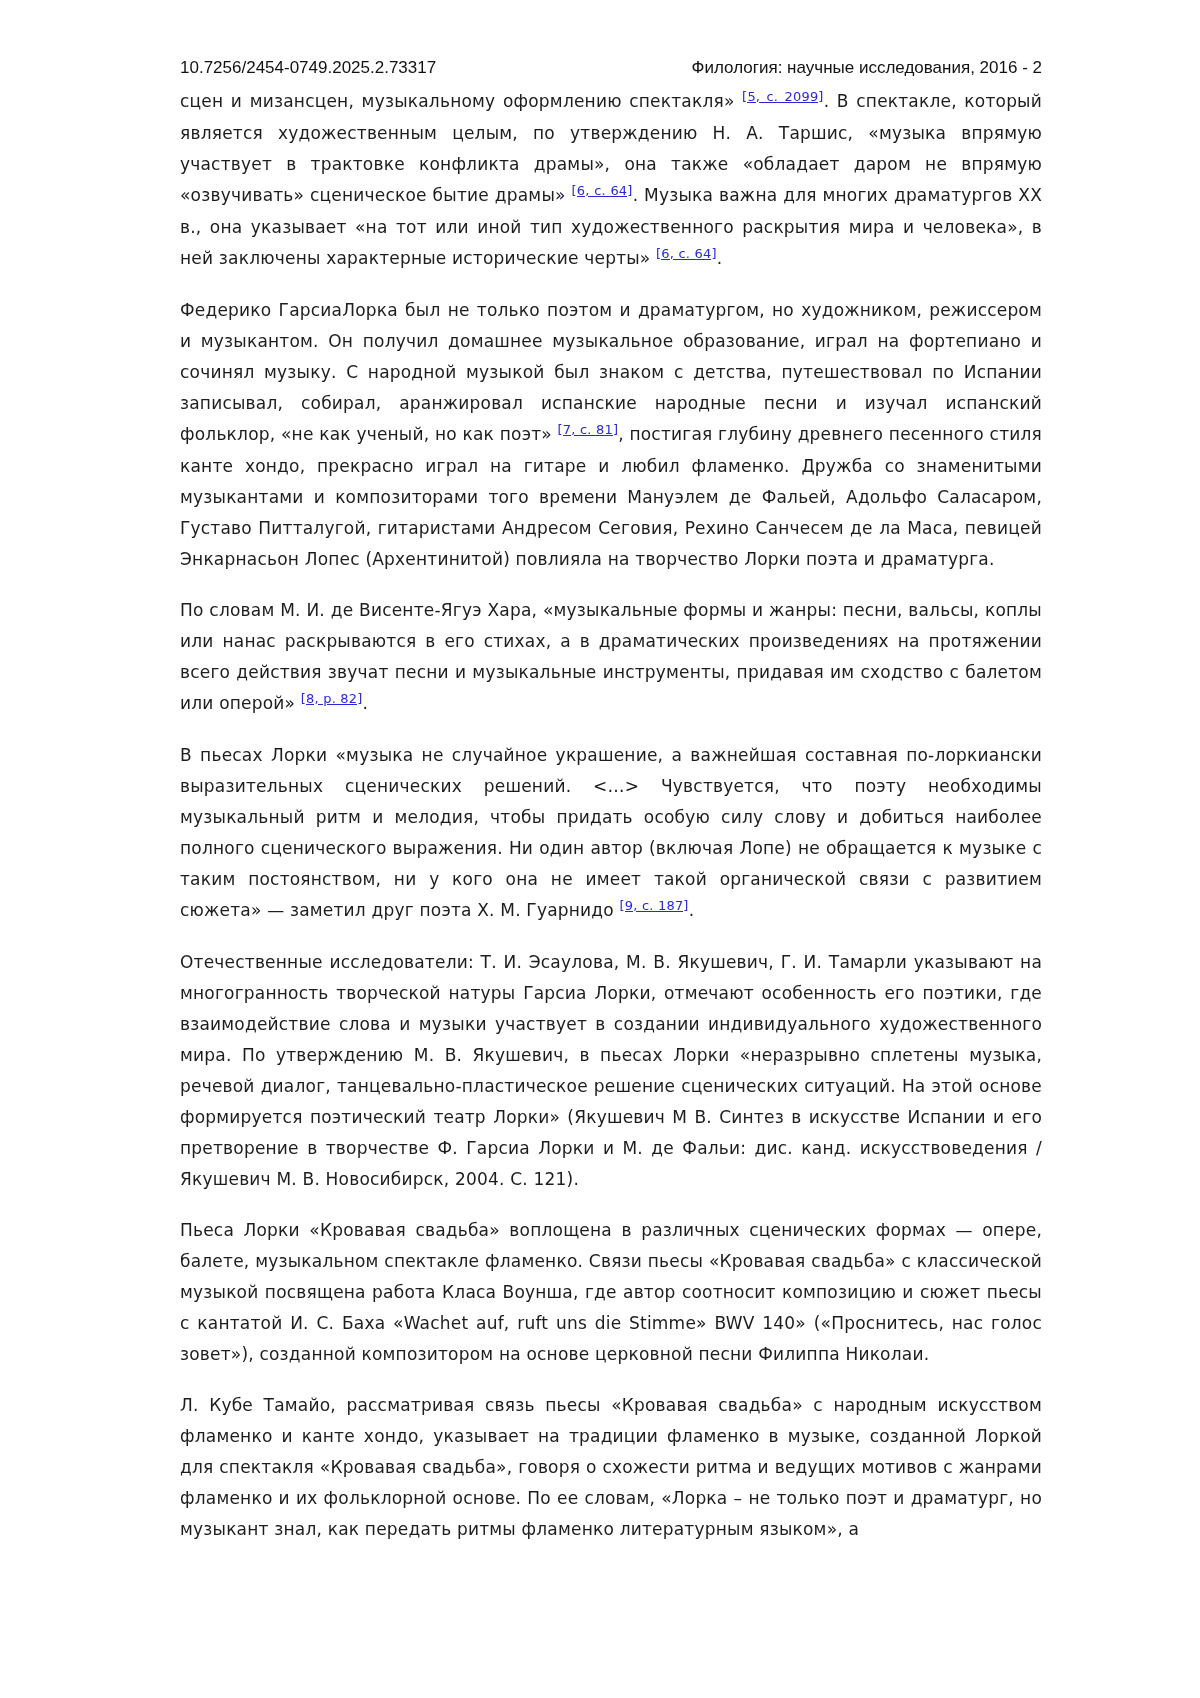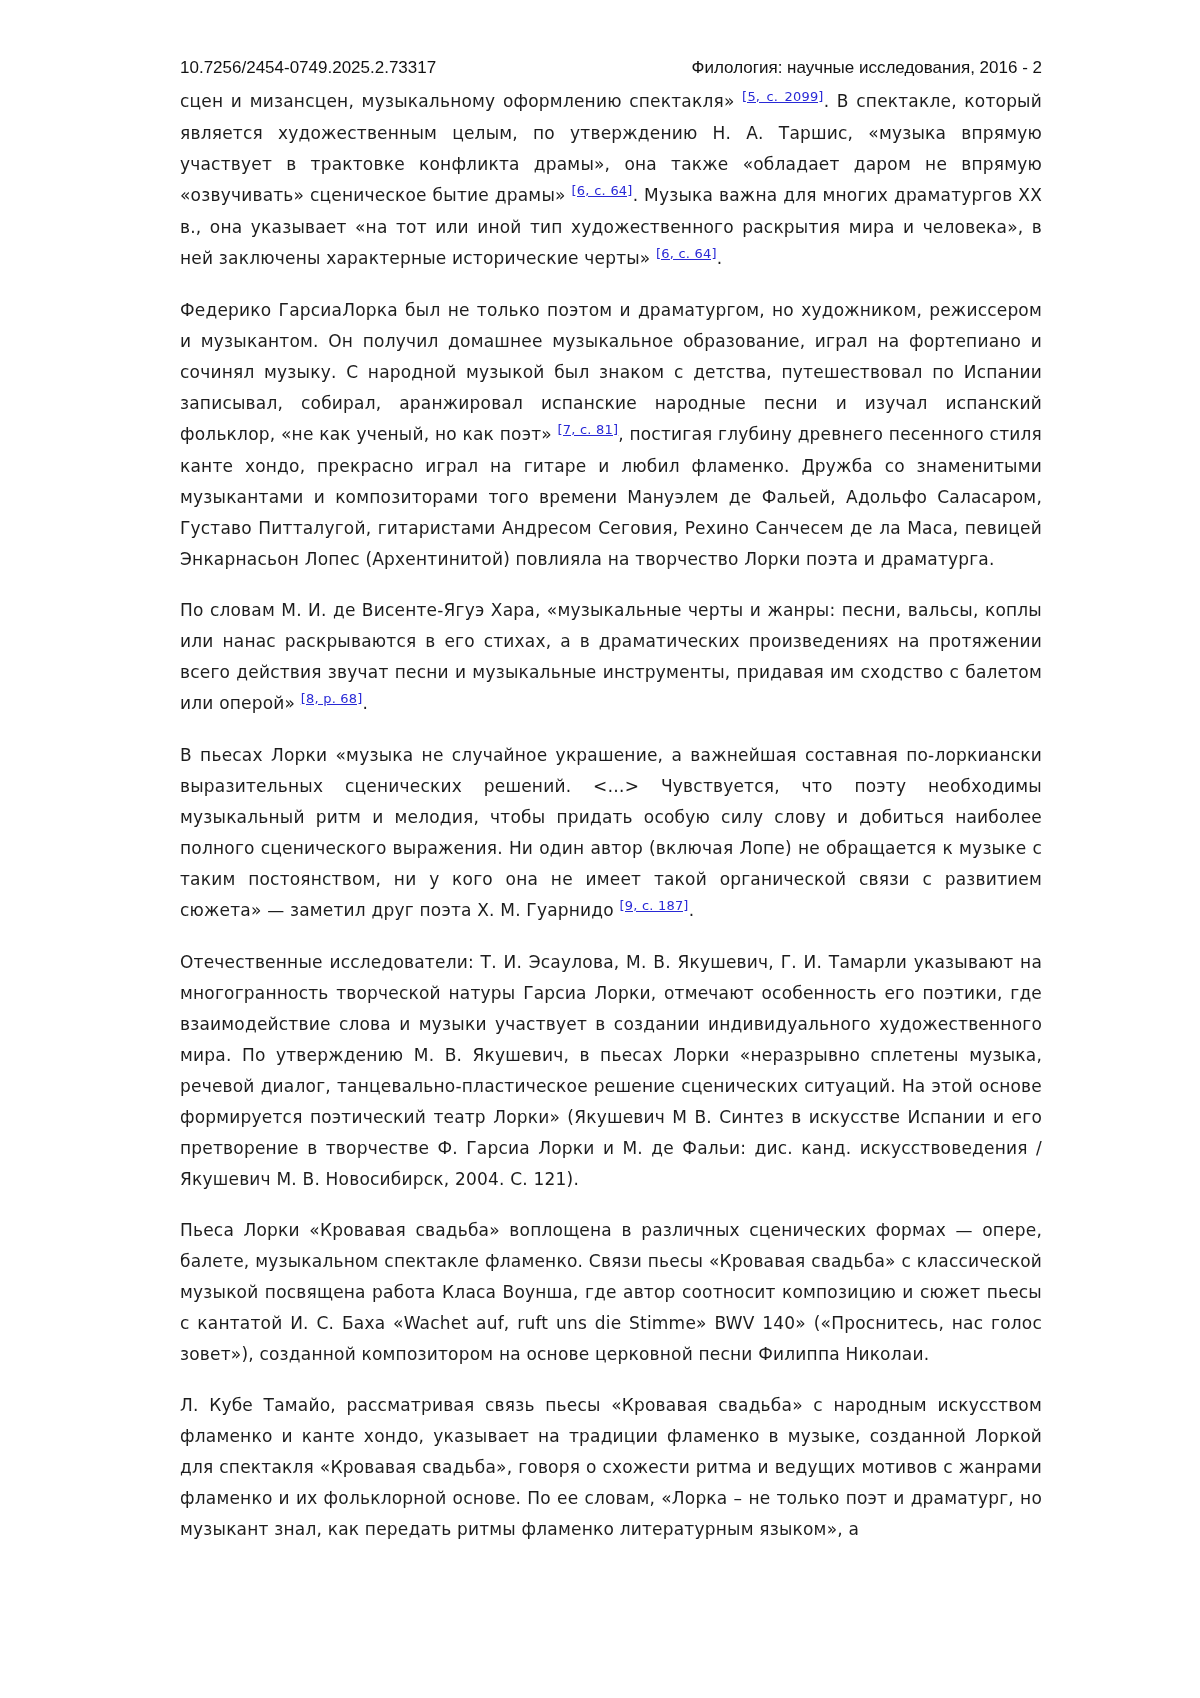--- a/index.html
+++ b/index.html
@@ -62,21 +62,21 @@
 <div class="page">
 
   <div class="header">
     <span>10.7256/2454-0749.2025.2.73317</span>
     <span>Филология: научные исследования, 2016 - 2</span>
   </div>
 
   <div class="content">
       <p><span>сцен и мизансцен, музыкальному оформлению спектакля» </span><a class="cite">[5, с. 2099]</a><span>. В спектакле, который является художественным целым, по утверждению Н. А. Таршис, «музыка впрямую участвует в трактовке конфликта драмы», она также «обладает даром не впрямую «озвучивать» сценическое бытие драмы» </span><a class="cite">[6, с. 64]</a><span>. Музыка важна для многих драматургов XX в., она указывает «на тот или иной тип художественного раскрытия мира и человека», в ней заключены характерные исторические черты» </span><a class="cite">[6, с. 64]</a><span>.</span></p>
       <p><span>Федерико ГарсиаЛорка был не только поэтом и драматургом, но художником, режиссером и музыкантом. Он получил домашнее музыкальное образование, играл на фортепиано и сочинял музыку. С народной музыкой был знаком с детства, путешествовал по Испании записывал, собирал, аранжировал испанские народные песни и изучал испанский фольклор, «не как ученый, но как поэт» </span><a class="cite">[7, с. 81]</a><span>, постигая глубину древнего песенного стиля канте хондо, прекрасно играл на гитаре и любил фламенко. Дружба со знаменитыми музыкантами и композиторами того времени Мануэлем де Фальей, Адольфо Саласаром, Густаво Питталугой, гитаристами Андресом Сеговия, Рехино Санчесем де ла Маса, певицей Энкарнасьон Лопес (Архентинитой) повлияла на творчество Лорки поэта и драматурга.</span></p>
-      <p><span>По словам М. И. де Висенте-Ягуэ Хара, «музыкальные черты и жанры: песни, вальсы, коплы или нанас раскрываются в его стихах, а в драматических произведениях на протяжении всего действия звучат песни и музыкальные инструменты, придавая им сходство с балетом или оперой» </span><a class="cite">[8, p. 68]</a><span>.</span></p>
+      <p><span>По словам М. И. де Висенте-Ягуэ Хара, «музыкальные формы и жанры: песни, вальсы, коплы или нанас раскрываются в его стихах, а в драматических произведениях на протяжении всего действия звучат песни и музыкальные инструменты, придавая им сходство с балетом или оперой» </span><a class="cite">[8, p. 82]</a><span>.</span></p>
       <p><span>В пьесах Лорки «музыка не случайное украшение, а важнейшая составная по-лоркиански выразительных сценических решений. &lt;…&gt; Чувствуется, что поэту необходимы музыкальный ритм и мелодия, чтобы придать особую силу слову и добиться наиболее полного сценического выражения. Ни один автор (включая Лопе) не обращается к музыке с таким постоянством, ни у кого она не имеет такой органической связи с развитием сюжета» — заметил друг поэта Х. М. Гуарнидо </span><a class="cite">[9, с. 187]</a><span>.</span></p>
       <p><span>Отечественные исследователи: Т. И. Эсаулова, М. В. Якушевич, Г. И. Тамарли указывают на многогранность творческой натуры Гарсиа Лорки, отмечают особенность его поэтики, где взаимодействие слова и музыки участвует в создании индивидуального художественного мира. По утверждению М. В. Якушевич, в пьесах Лорки «неразрывно сплетены музыка, речевой диалог, танцевально-пластическое решение сценических ситуаций. На этой основе формируется поэтический театр Лорки» (Якушевич М В. Синтез в искусстве Испании и его претворение в творчестве Ф. Гарсиа Лорки и М. де Фальи: дис. канд. искусствоведения / Якушевич М. В. Новосибирск, 2004. С. 121).</span></p>
       <p><span>Пьеса Лорки «Кровавая свадьба» воплощена в различных сценических формах — опере, балете, музыкальном спектакле фламенко. Связи пьесы «Кровавая свадьба» с классической музыкой посвящена работа Класа Воунша, где автор соотносит композицию и сюжет пьесы с кантатой И. С. Баха «Wachet auf, ruft uns die Stimme» BWV 140» («Проснитесь, нас голос зовет»), созданной композитором на основе церковной песни Филиппа Николаи.</span></p>
       <p><span>Л. Кубе Тамайо, рассматривая связь пьесы «Кровавая свадьба» с народным искусством фламенко и канте хондо, указывает на традиции фламенко в музыке, созданной Лоркой для спектакля «Кровавая свадьба», говоря о схожести ритма и ведущих мотивов с жанрами фламенко и их фольклорной основе. По ее словам, «Лорка – не только поэт и драматург, но музыкант знал, как передать ритмы фламенко литературным языком», а</span></p>
     </div>
 
   <div class="footer">
     <span>98</span>
   </div>
 

